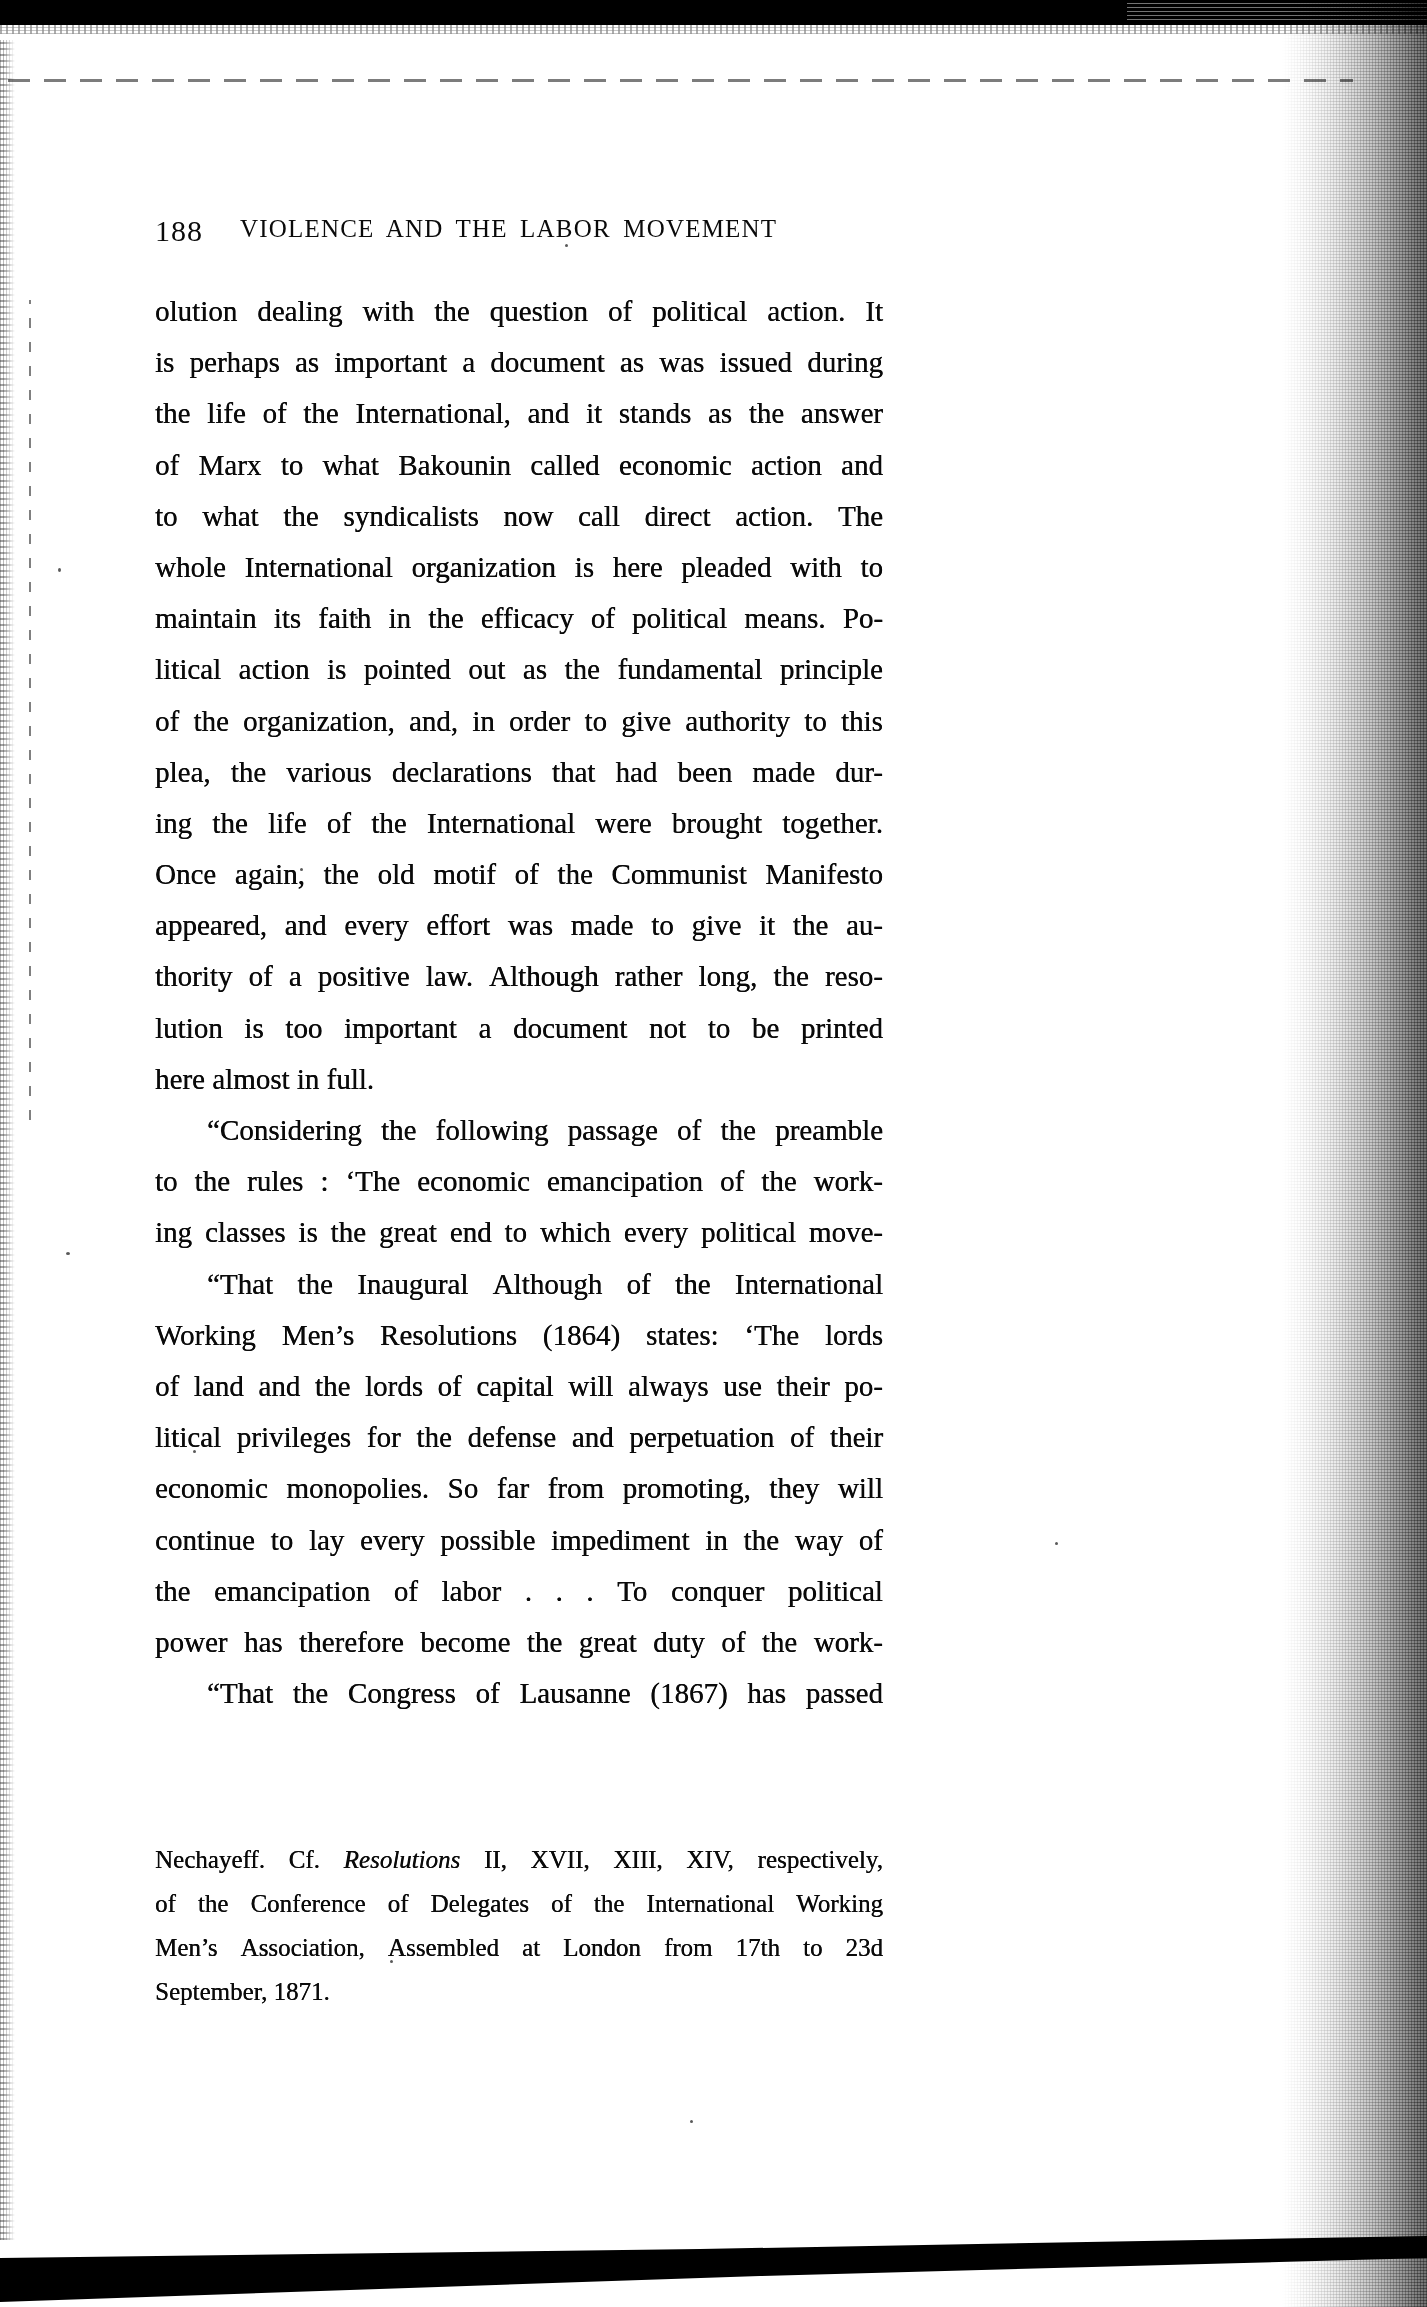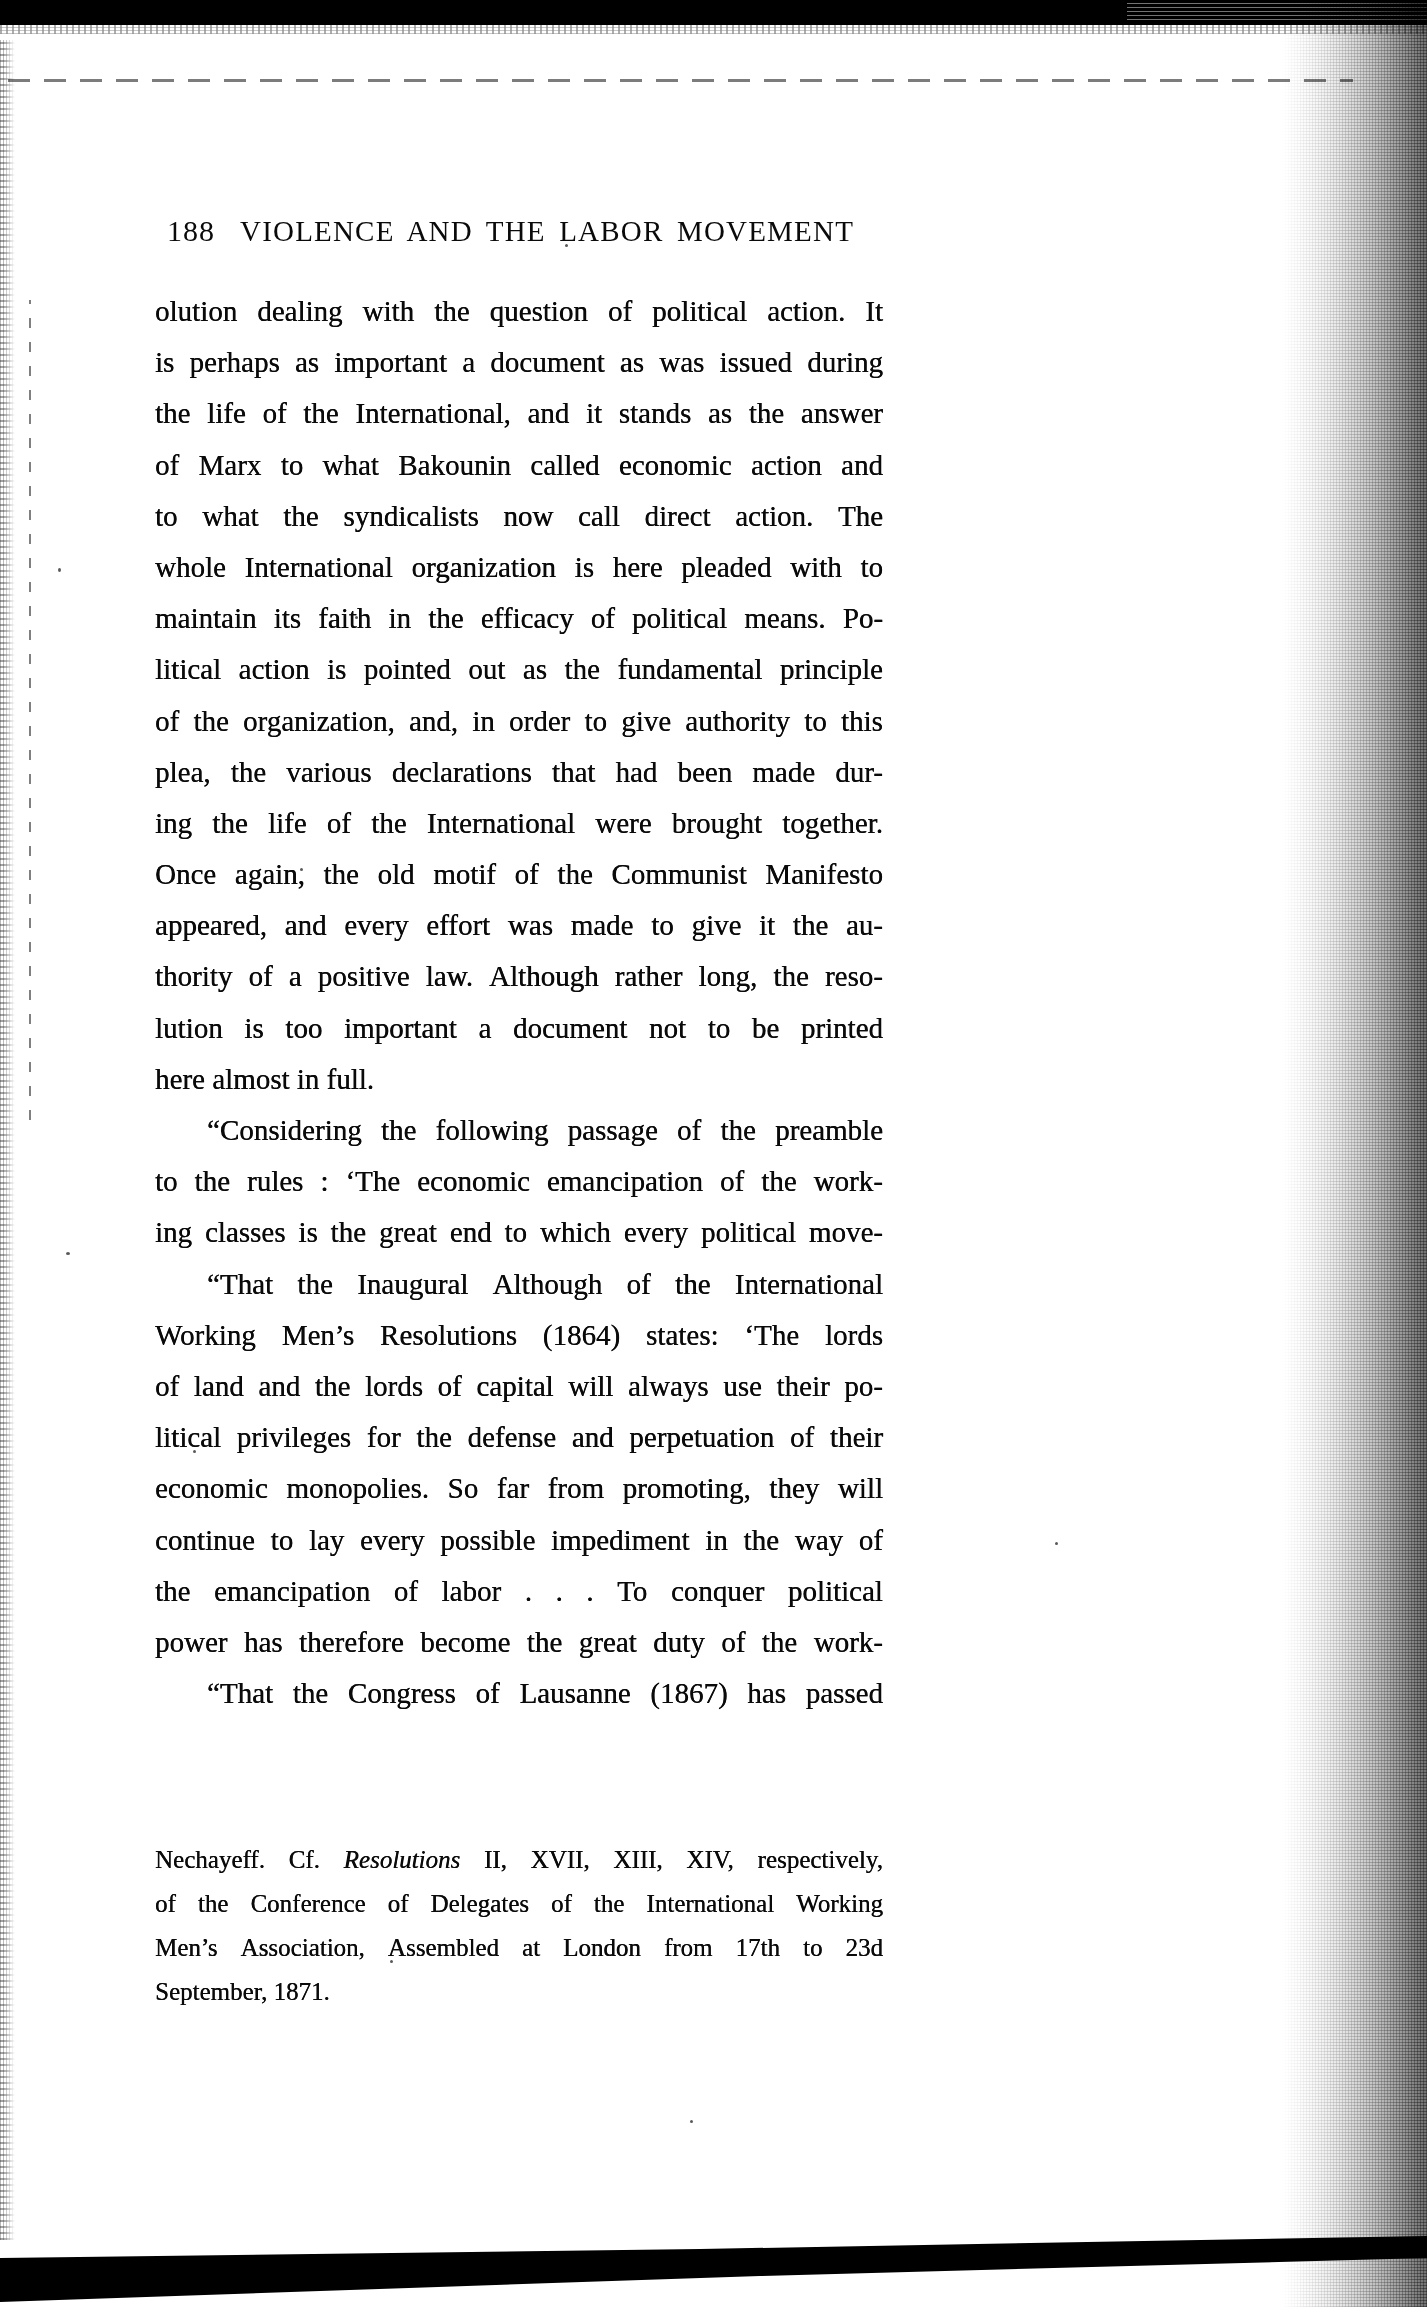--- a/index.html
+++ b/index.html
@@ -30,22 +30,22 @@
       repeating-linear-gradient(0deg,rgba(0,0,0,.45) 0 2px,transparent 2px 6px),
       repeating-linear-gradient(90deg,rgba(0,0,0,.35) 0 1px,transparent 1px 3px);
     -webkit-mask-image:linear-gradient(to right,#000 20%,transparent);
     mask-image:linear-gradient(to right,#000 20%,transparent);}
   .left-dash{position:absolute;left:29px;top:300px;width:2px;height:820px;opacity:.5;
     background:repeating-linear-gradient(0deg,#000 0 10px,transparent 10px 24px);}
   .bottom-wedge{position:absolute;left:0;top:0;width:1427px;height:2307px;pointer-events:none;}
   .speck{position:absolute;background:#000;border-radius:50%;opacity:.65;}
   
   .header{position:absolute;top:212px;left:155px;width:728px;height:44px;}
-  .page-number{position:absolute;left:12px;top:2px;font-size:30px;letter-spacing:1px;}
-  .running-title{position:absolute;left:85px;top:3px;font-size:29px;letter-spacing:1.2px;word-spacing:5px;white-space:nowrap;}
+  .page-number{position:absolute;left:0;top:2px;font-size:30px;letter-spacing:1px;}
+  .running-title{position:absolute;left:85px;top:3px;font-size:25px;letter-spacing:1.2px;word-spacing:5px;white-space:nowrap;}
   .text-block{position:absolute;left:155px;width:728px;text-shadow:0.3px 0 0 currentColor;}
   #body-text{top:286px;font-size:29px;line-height:51.2px;}
   #footnote-text{top:1838px;font-size:25px;line-height:44px;}
   .line{height:inherit;}
   #body-text .line{height:51.2px;}
   #footnote-text .line{height:44px;gap:20px;}
   .line.j{display:flex;justify-content:space-between;align-items:baseline;}
   .line.j span{white-space:pre;}
   .line.ind.j{padding-left:52px;}
   .line.ind:not(.j){text-indent:52px;}

